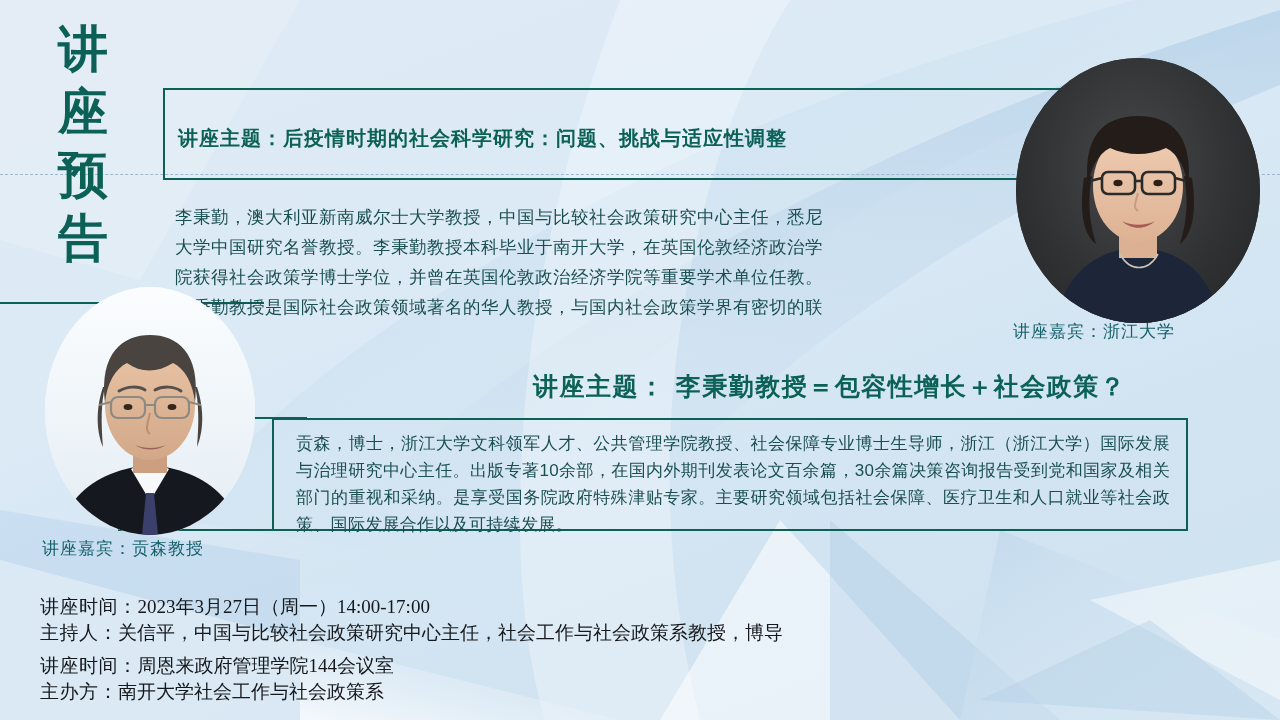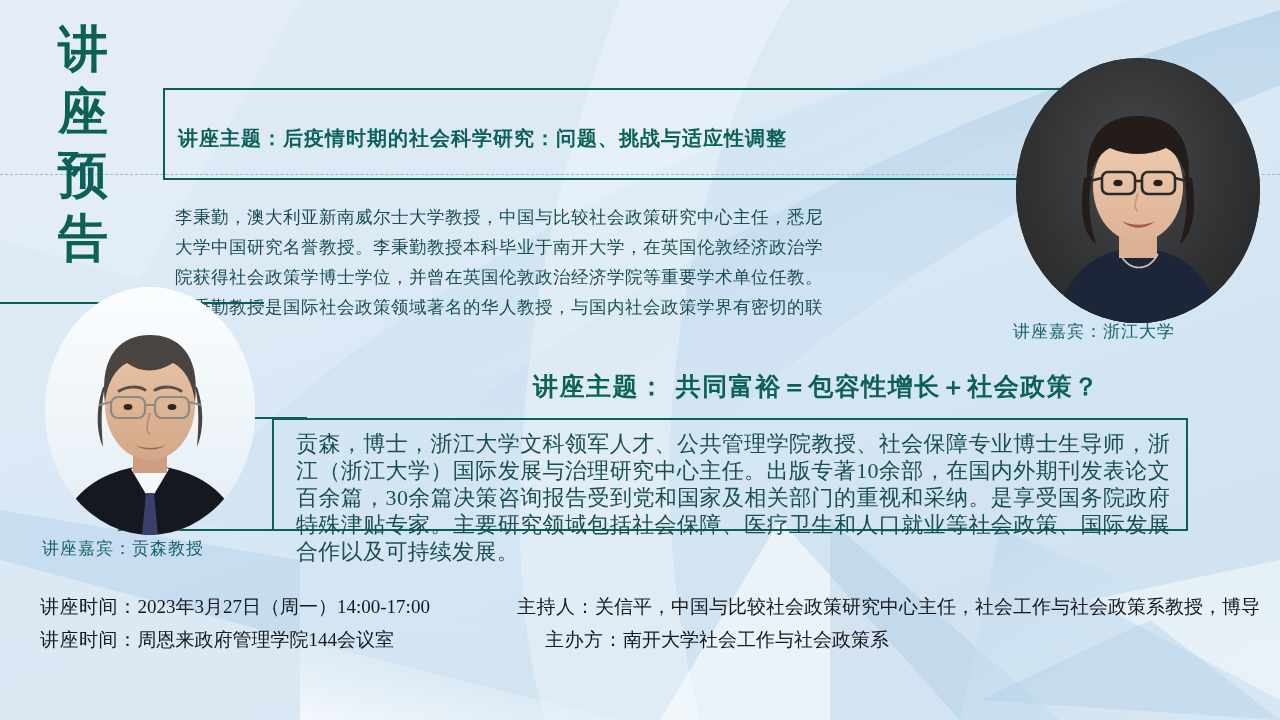--- a/index.html
+++ b/index.html
@@ -137,22 +137,22 @@
     border: 2px solid #0c6157;
     box-sizing: border-box;
     z-index: 3;
   }
   .bio-2 {
     position: absolute;
     left: 296px;
     top: 430px;
     width: 874px;
     color: #1a4f52;
-    font-family: Liberation Serif, serif;
-    font-size: 22px;
+    font-family: Liberation Sans, sans-serif;
+    font-size: 17px;
     line-height: 27px;
     text-align: justify;
     letter-spacing: 0.3px;
     z-index: 5;
   }
 
   
   .rule-left-top {
     position: absolute; left: 0; top: 302px; width: 264px;
     border-top: 2px solid #0c6157; z-index: 3;
@@ -194,21 +194,21 @@
   
   .footer {
     position: absolute;
     left: 40px;
     top: 594px;
     width: 1220px;
     z-index: 8;
     color: #15181c;
     font-family: "Liberation Serif", "DejaVu Serif", serif;
   }
-  .foot-row { display: flex; margin-bottom: 7px; }
+  .foot-row { display: flex; margin-bottom: 7px; flex-direction: column; }
   .foot-col-a { width: 505px; font-size: 19px; white-space: nowrap; }
   .foot-col-b { font-size: 19px; white-space: nowrap; }
   .foot-label { letter-spacing: 0.5px; }
 </style>
 </head>
 <body>
 
 <div id="poster">
 
   <div class="bg-layer">
@@ -302,21 +302,21 @@
       <path d="M 104 196 C 114 214 132 214 142 196" stroke="#c8c2b4" stroke-width="1.6" fill="none"></path>
     </svg>
   </div>
 
   <div class="caption-1">讲座嘉宾：浙江大学</div>
 
   <div class="rule-left-top"></div>
   <div class="rule-left-mid"></div>
   <div class="rule-left-bot"></div>
 
-  <div class="title-2-text">讲座主题： 共同富裕＝包容性增长＋社会政策？</div>
+  <div class="title-2-text">讲座主题： 李秉勤教授＝包容性增长＋社会政策？</div>
   <div class="bio-box-2"></div>
   <div class="bio-2">贡森，博士，浙江大学文科领军人才、公共管理学院教授、社会保障专业博士生导师，浙江（浙江大学）国际发展与治理研究中心主任。出版专著10余部，在国内外期刊发表论文百余篇，30余篇决策咨询报告受到党和国家及相关部门的重视和采纳。是享受国务院政府特殊津贴专家。主要研究领域包括社会保障、医疗卫生和人口就业等社会政策、国际发展合作以及可持续发展。</div>
 
   <div class="photo2">
     <svg viewBox="0 0 210 248" preserveAspectRatio="xMidYMid slice" aria-hidden="true">
       <defs>
         <linearGradient id="bg2" x1="0" y1="0" x2="0" y2="1">
           <stop offset="0%" stop-color="#fbfdfe"></stop>
           <stop offset="100%" stop-color="#e4edf4"></stop>
         </linearGradient>

